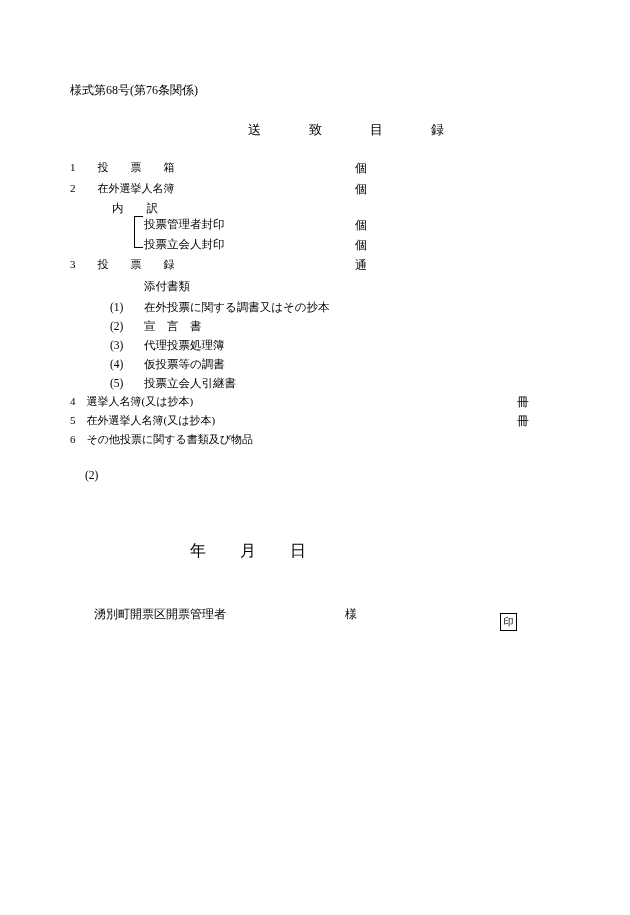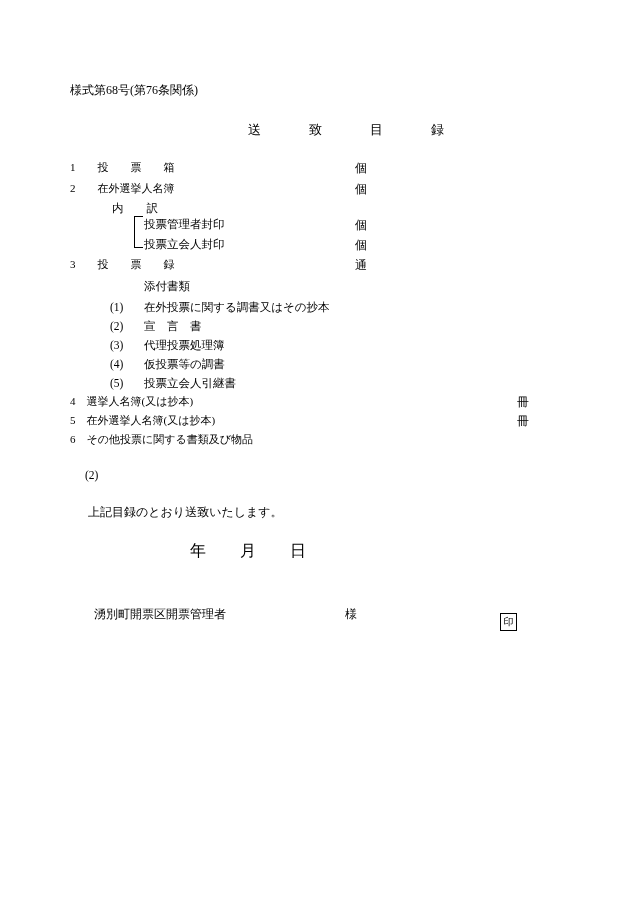--- a/index.html
+++ b/index.html
@@ -136,21 +136,20 @@
   <div class="abs item4-label row-num"><span>4</span>　<span>選挙人名簿(又は抄本)</span></div>
   <div class="abs item4-unit unit">冊</div>
 
   <div class="abs item5-label row-num"><span>5</span>　<span>在外選挙人名簿(又は抄本)</span></div>
   <div class="abs item5-unit unit">冊</div>
 
   <div class="abs item6-label row-num"><span>6</span>　<span>その他投票に関する書類及び物品</span></div>
 
   <div class="abs item6-s2"><span class="s-num">(2)</span><span></span></div>
 
-  <div class="abs statement">上記目録のとおり送致いたします。</div>
 
   <div class="abs date-line"><span>年</span><span class="d-gap"></span><span>月</span><span class="d-gap"></span><span>日</span></div>
 
   <div class="abs recipient">湧別町開票区開票管理者</div>
   <div class="abs recipient-sama">様</div>
 
 
   <div class="seal">印</div>
 
 </div>

